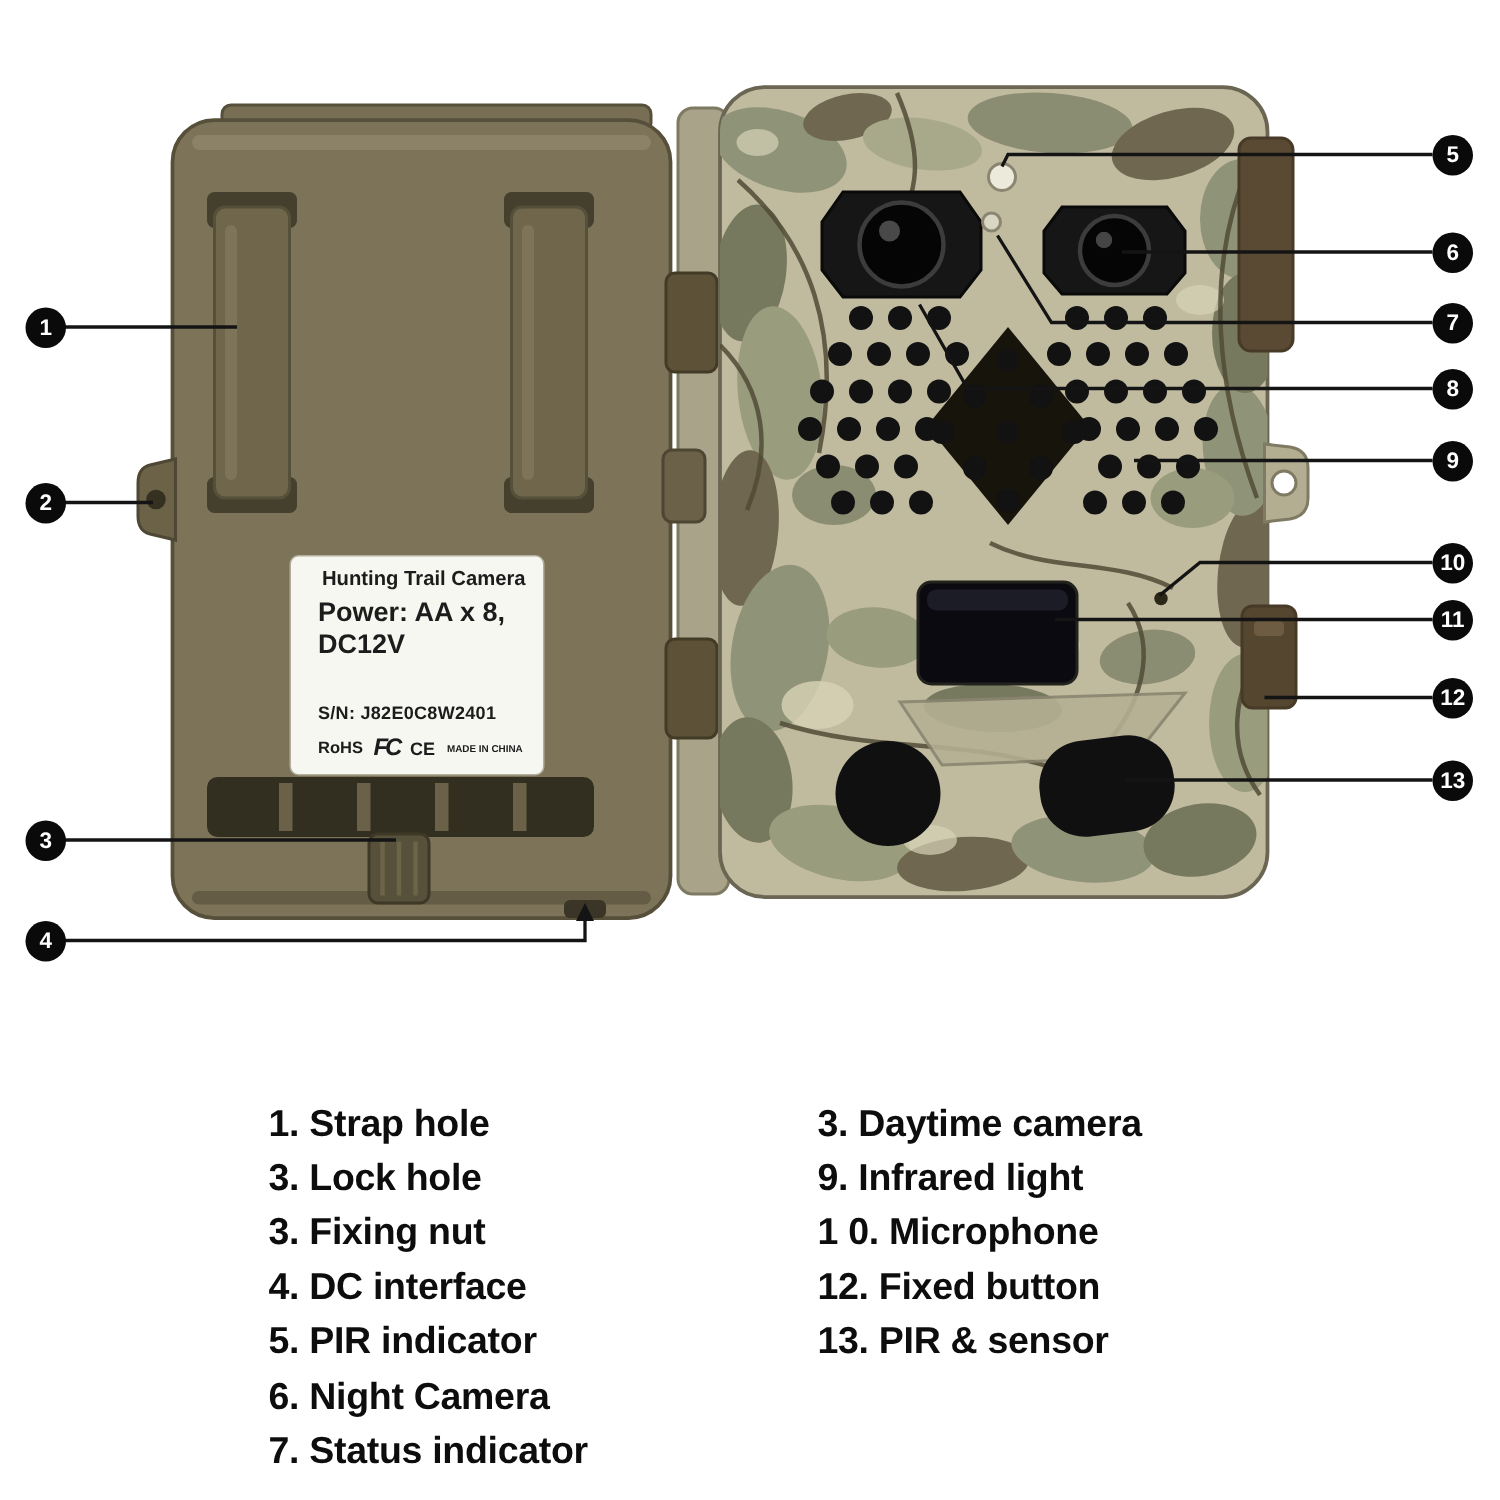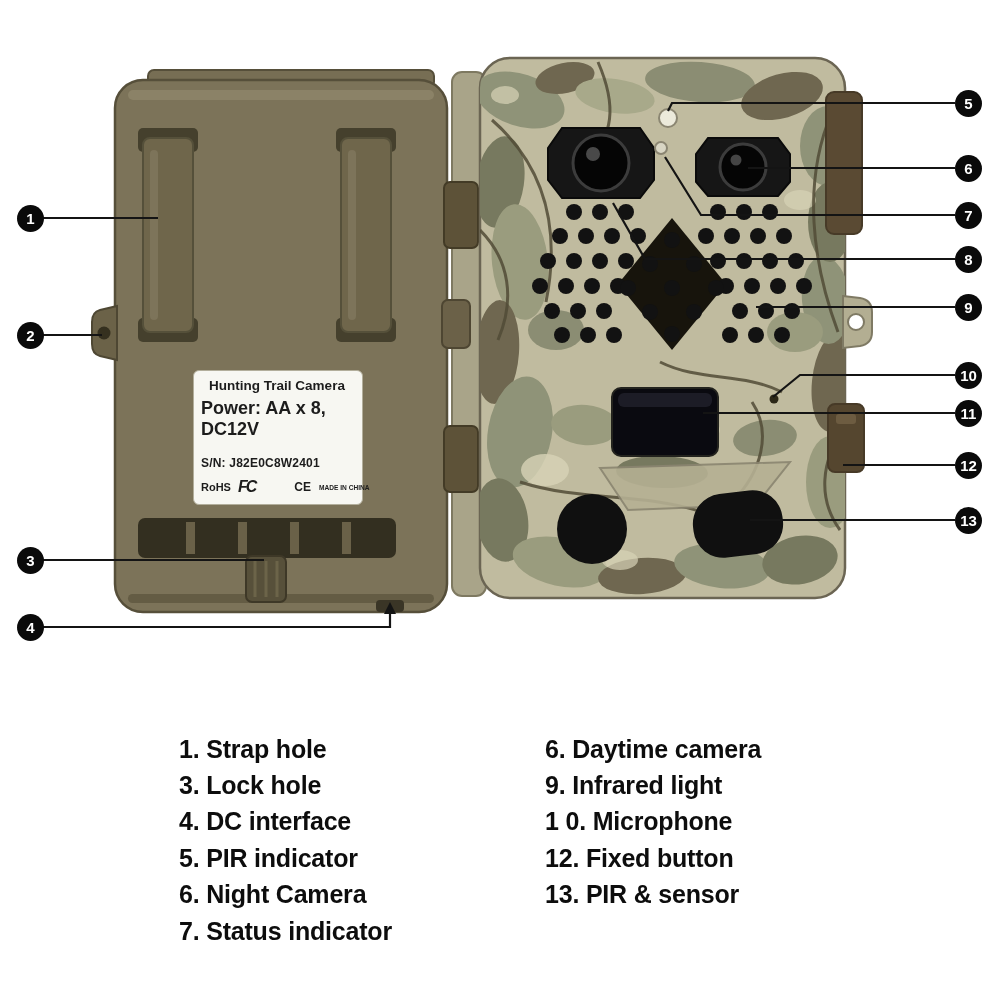--- a/index.html
+++ b/index.html
@@ -9,29 +9,29 @@
   }
   .art{position:absolute;left:0;top:0;width:1000px;height:1000px;}
   .callout{
     position:absolute;width:27px;height:27px;border-radius:50%;
     background:#0a0a0a;color:#ffffff;display:flex;align-items:center;justify-content:center;
     font-size:15px;font-weight:700;line-height:1;
   }
   .plate{
     position:absolute;left:193px;top:370px;width:170px;box-sizing:border-box;
     background:#f7f7f2;border:1px solid #b2ae9b;border-radius:6px;
-    padding:7px 9px 8px 7px;color:#1c1c1c;
+    padding:7px 9px 8px 18px;color:#1c1c1c;
   }
   .plate .t{font-size:13.5px;font-weight:700;text-align:center;}
   .plate .p{font-size:18px;font-weight:700;margin-top:5px;}
-  .plate .s{font-size:12px;font-weight:700;margin-top:16px;letter-spacing:.2px;}
+  .plate .s{font-size:12px;font-weight:700;margin-top:28px;letter-spacing:.2px;}
   .plate .c{margin-top:8px;display:flex;align-items:center;gap:7px;font-weight:700;}
   .plate .rohs{font-size:11px;text-align:center;}
   .plate .fcc{font-size:16px;font-style:italic;letter-spacing:-2px;}
-  .plate .ce{font-size:12px;margin-left:32px;}
+  .plate .ce{font-size:12px;}
   .plate .made{font-size:6.6px;font-weight:700;margin-left:1px;white-space:nowrap;}
   .legend{
     position:absolute;top:731px;color:#0d0d0d;
     font-size:25px;font-weight:700;letter-spacing:-0.2px;
   }
   .legend .item{height:36.4px;display:flex;align-items:center;white-space:nowrap;}
   #col-left{left:135px;margin-left:44px;}
   #col-right{left:545px;}
 </style>
 </head>
@@ -272,26 +272,27 @@
   <div class="callout" style="left:955px;top:246px">8</div>
   <div class="callout" style="left:955px;top:294px">9</div>
   <div class="callout" style="left:955px;top:362px">10</div>
   <div class="callout" style="left:955px;top:400px">11</div>
   <div class="callout" style="left:955px;top:452px">12</div>
   <div class="callout" style="left:955px;top:507px">13</div>
 
   <div class="legend" id="col-left">
     <div class="item">1. Strap hole</div>
     <div class="item">3. Lock hole</div>
+    <div class="item">3. Fixing nut</div>
     <div class="item">4. DC interface</div>
     <div class="item">5. PIR indicator</div>
     <div class="item">6. Night Camera</div>
     <div class="item">7. Status indicator</div>
   </div>
   <div class="legend" id="col-right">
-    <div class="item">6. Daytime camera</div>
+    <div class="item">3. Daytime camera</div>
     <div class="item">9. Infrared light</div>
     <div class="item">1 0. Microphone</div>
     <div class="item">12. Fixed button</div>
     <div class="item">13. PIR &amp; sensor</div>
   </div>
 
 </div>
 
 </body></html>

